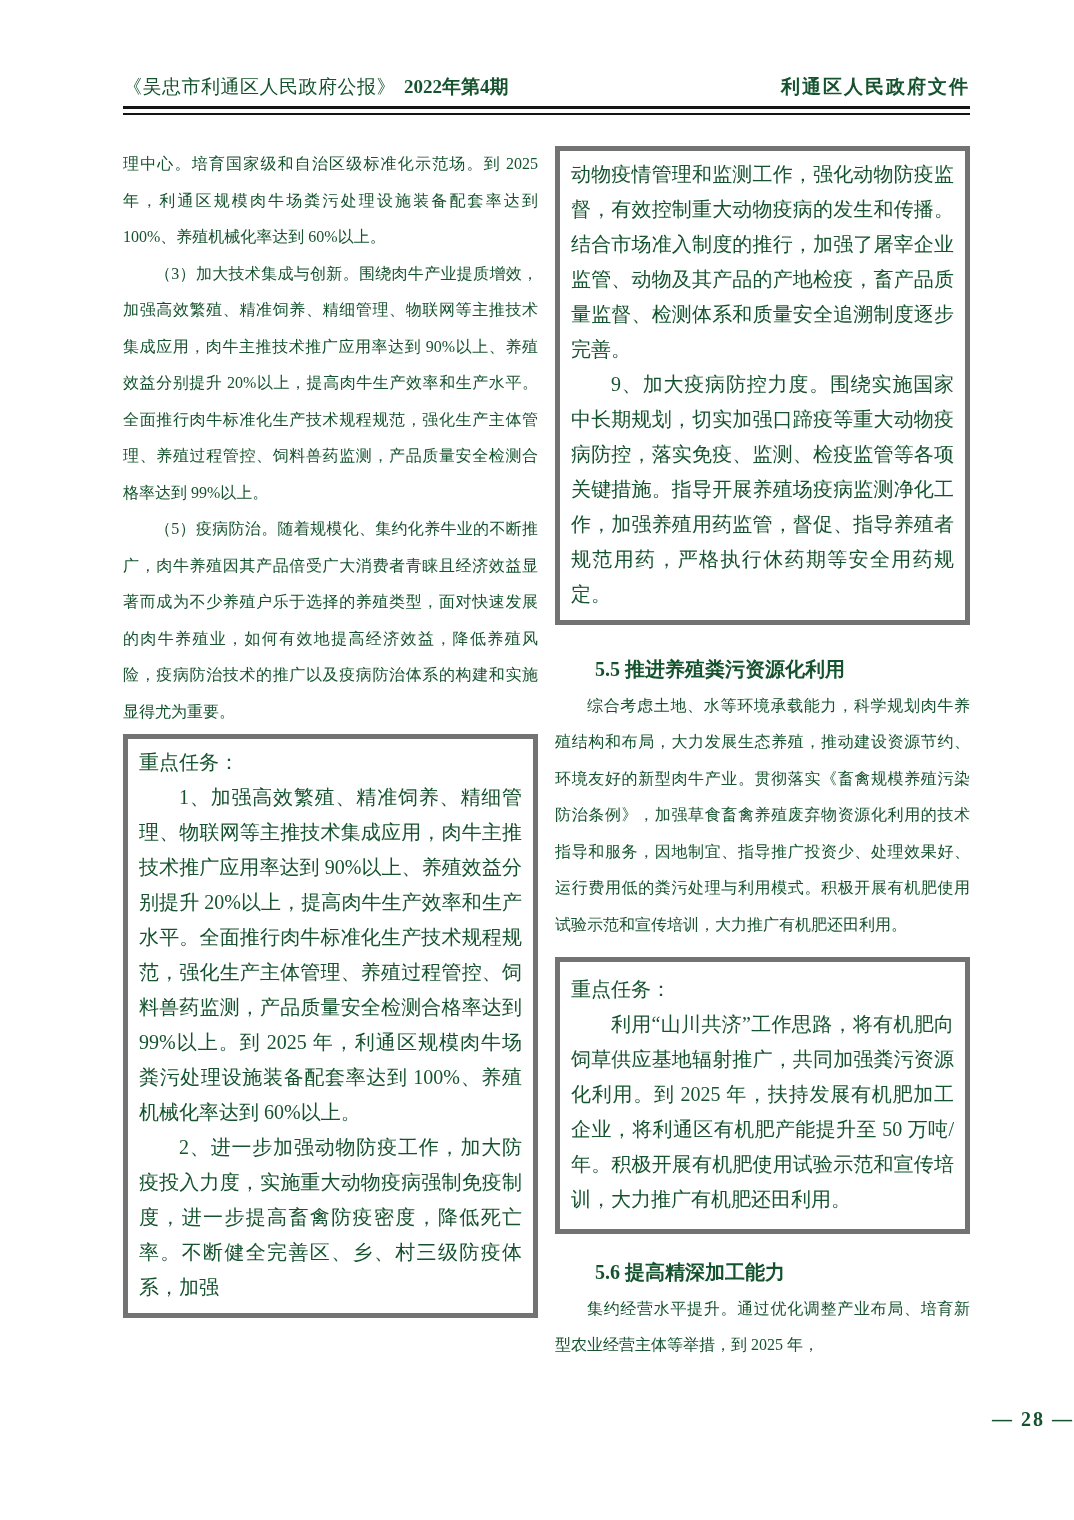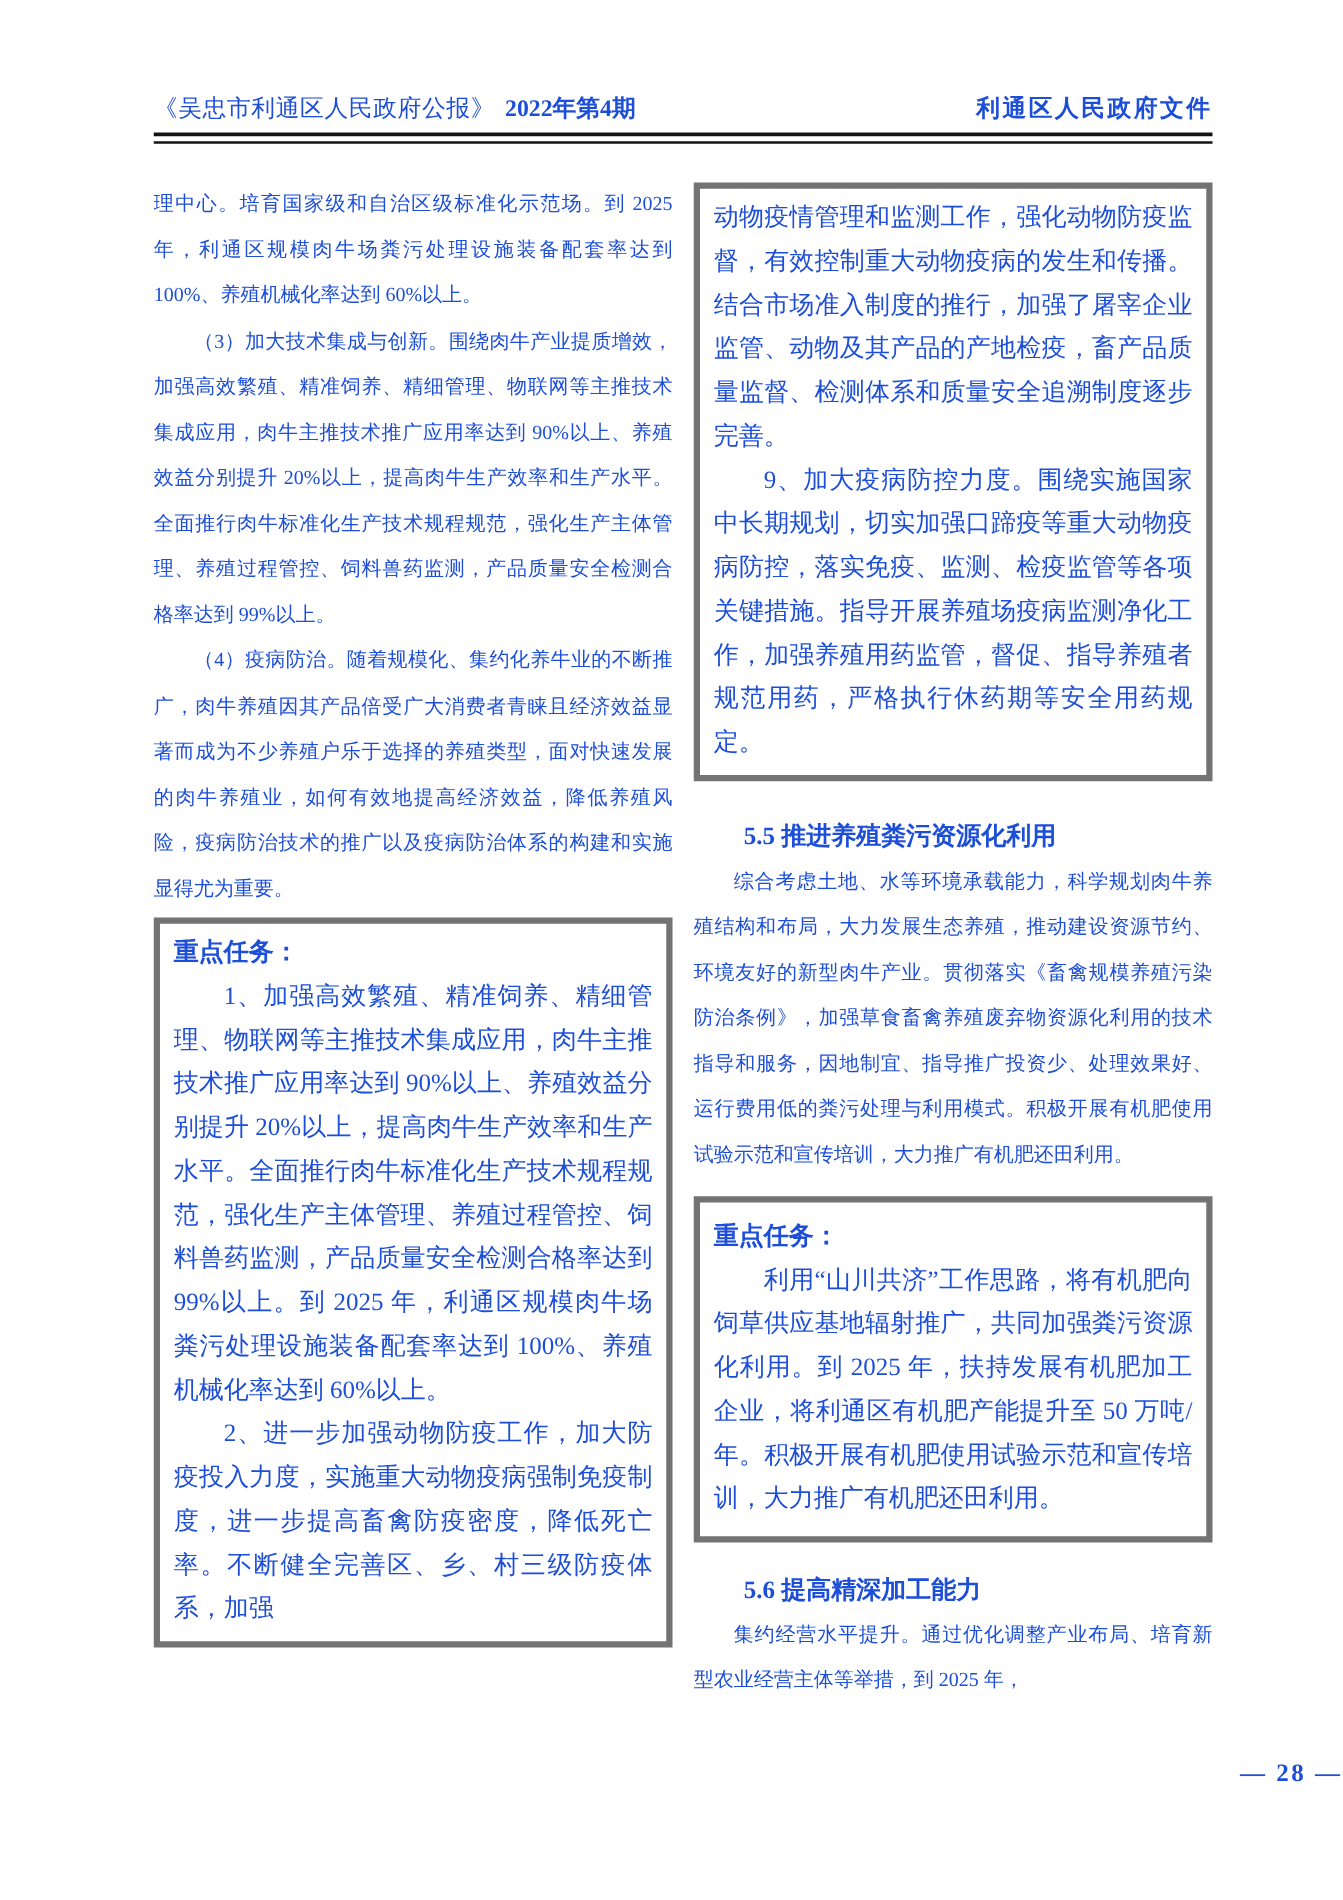--- a/index.html
+++ b/index.html
@@ -6,21 +6,21 @@
     margin: 0;
     padding: 0;
     background: #ffffff;
   }
   .page {
     position: relative;
     width: 1074px;
     height: 1520px;
     background: #ffffff;
     font-family: "Liberation Serif", "DejaVu Serif", serif;
-    color: #1d4ed8;
+    color: #14532d;
     overflow: hidden;
   }
   
   .header {
     position: absolute;
     left: 123px;
     right: 104px;
     top: 74px;
     display: flex;
     justify-content: space-between;
@@ -82,21 +82,21 @@
     background: #ffffff;
   }
   .task-box p {
     margin: 0;
     font-size: 20px;
     line-height: 35px;
     text-align: justify;
     text-justify: inter-character;
   }
   .box-title {
-    font-weight: bold;
+    font-weight: normal;
     text-indent: 0;
   }
   .task-box-top { margin-top: 0; }
   .task-box-2 { margin-top: 14px; padding-top: 10px; padding-bottom: 12px; }
   
   .section-heading {
     margin: 26px 0 0 0;
     font-size: 20px;
     line-height: 36.5px;
     font-weight: bold;
@@ -127,21 +127,21 @@
     </div>
     <div class="doc-label">利通区人民政府文件</div>
   </div>
   <div class="header-rule"></div>
 
   <div class="content">
 
     <div class="col">
       <p class="body-par">理中心。培育国家级和自治区级标准化示范场。到 2025 年，利通区规模肉牛场粪污处理设施装备配套率达到 100%、养殖机械化率达到 60%以上。</p>
       <p class="body-par indent">（3）加大技术集成与创新。围绕肉牛产业提质增效，加强高效繁殖、精准饲养、精细管理、物联网等主推技术集成应用，肉牛主推技术推广应用率达到 90%以上、养殖效益分别提升 20%以上，提高肉牛生产效率和生产水平。全面推行肉牛标准化生产技术规程规范，强化生产主体管理、养殖过程管控、饲料兽药监测，产品质量安全检测合格率达到 99%以上。</p>
-      <p class="body-par indent">（4）疫病防治。随着规模化、集约化养牛业的不断推广，肉牛养殖因其产品倍受广大消费者青睐且经济效益显著而成为不少养殖户乐于选择的养殖类型，面对快速发展的肉牛养殖业，如何有效地提高经济效益，降低养殖风险，疫病防治技术的推广以及疫病防治体系的构建和实施显得尤为重要。</p>
+      <p class="body-par indent">（5）疫病防治。随着规模化、集约化养牛业的不断推广，肉牛养殖因其产品倍受广大消费者青睐且经济效益显著而成为不少养殖户乐于选择的养殖类型，面对快速发展的肉牛养殖业，如何有效地提高经济效益，降低养殖风险，疫病防治技术的推广以及疫病防治体系的构建和实施显得尤为重要。</p>
 
       <div class="task-box">
         <p class="box-title">重点任务：</p>
         <p class="indent">1、加强高效繁殖、精准饲养、精细管理、物联网等主推技术集成应用，肉牛主推技术推广应用率达到 90%以上、养殖效益分别提升 20%以上，提高肉牛生产效率和生产水平。全面推行肉牛标准化生产技术规程规范，强化生产主体管理、养殖过程管控、饲料兽药监测，产品质量安全检测合格率达到 99%以上。到 2025 年，利通区规模肉牛场粪污处理设施装备配套率达到 100%、养殖机械化率达到 60%以上。</p>
         <p class="indent">2、进一步加强动物防疫工作，加大防疫投入力度，实施重大动物疫病强制免疫制度，进一步提高畜禽防疫密度，降低死亡率。不断健全完善区、乡、村三级防疫体系，加强</p>
       </div>
     </div>
 
     <div class="col">
       <div class="task-box task-box-top">

